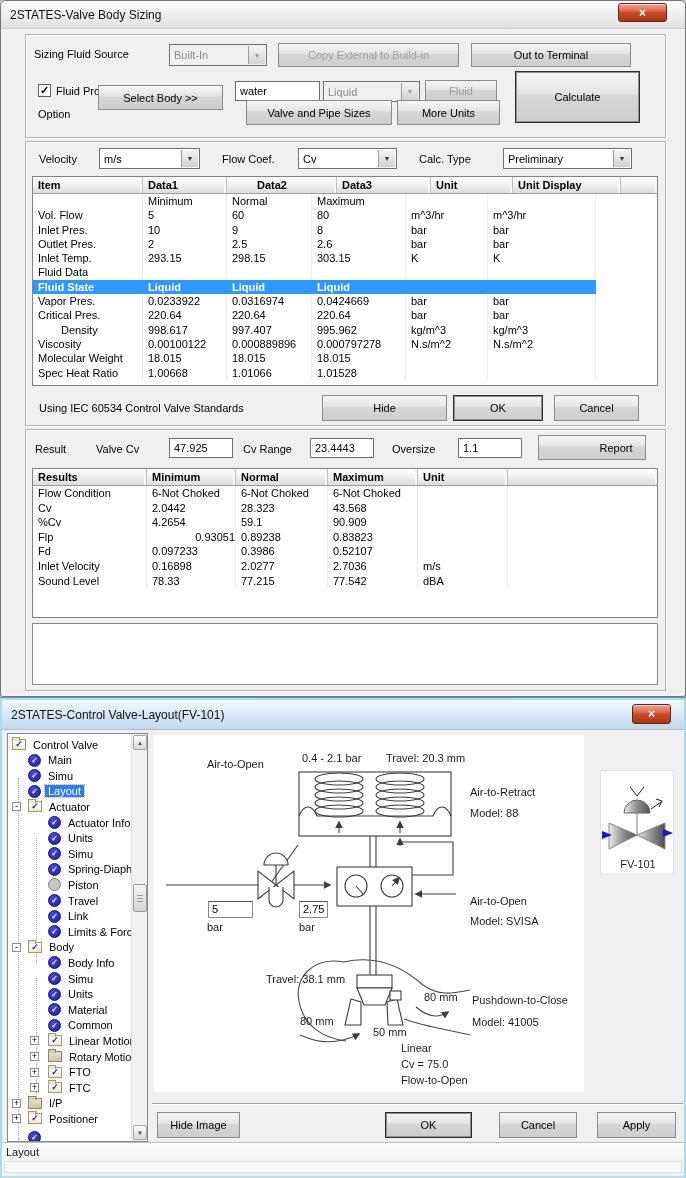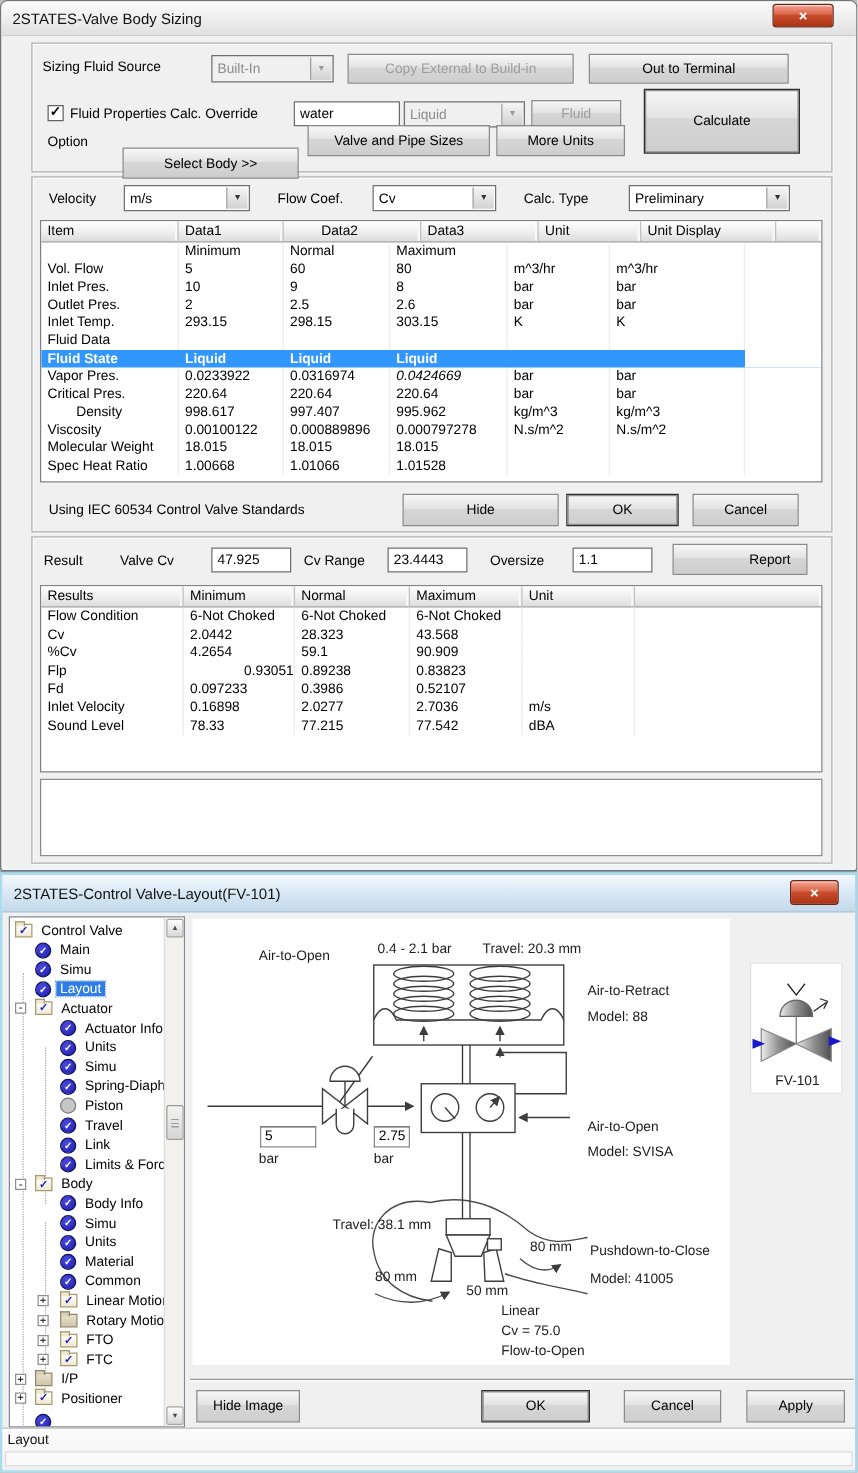--- a/index.html
+++ b/index.html
@@ -45,21 +45,21 @@
   .gb { position:absolute; border:1px solid #b2b2b2; box-shadow:inset 1px 1px 0 rgba(255,255,255,.9),1px 1px 0 rgba(255,255,255,.7); }
   .cb { position:absolute; width:13px; height:13px; background:#fff; border:1px solid #616161;
         font-size:11px; line-height:11px; text-align:center; color:#000; font-weight:bold; }
   .sunken { position:absolute; background:#fff; border:1px solid #8a8a8a; }
 
   
   .tbl { position:absolute; background:#fff; border:1px solid #828282; overflow:hidden; font-size:11px; }
   .thead { display:flex; height:17px; background:linear-gradient(#ffffff,#eeeeee 55%,#dddddd);
            border-bottom:1px solid #9d9d9d; }
   .th { border-right:1px solid #c0c0c0; box-shadow:inset -2px 0 0 #f8f8f8; padding:2px 0 0 5px;
-        white-space:nowrap; overflow:hidden; flex:none; }
+        white-space:nowrap; overflow:hidden; flex:none;font-weight:bold; }
   .trow { display:flex; }
   #fluid-table .trow { height:14.3px; }
   #results-table .trow { height:14.6px; }
   .td { border-right:1px solid #ececec; padding:0 0 0 5px; white-space:nowrap; overflow:hidden;
         line-height:14px; flex:none; }
   .fill { flex:1 1 auto; border-right:none; }
   .trow.sel { background:#3297fd; color:#fff; font-weight:bold; }
   .trow.sel .td { border-right-color:#3297fd; }
   .trow.sel .td.fill { background:#fff; }
 
@@ -137,21 +137,21 @@
     <span class="lbl" style="left:55px;top:84px;">Fluid Properties Calc. Override</span>
     <div class="field" style="left:234px;top:80px;width:85px;height:20px;">water</div>
     <div class="combo dis" style="left:322px;top:80px;width:97px;height:21px;">
       <span>Liquid</span>
       <span class="arrow">▼</span>
     </div>
     <div class="btn dis" style="left:424px;top:79px;width:72px;height:22px;">Fluid</div>
     <div class="btn def" style="left:514px;top:70px;width:125px;height:52px;">Calculate</div>
 
     <span class="lbl" style="left:37px;top:107px;">Option</span>
-    <div class="btn" style="left:97px;top:84px;width:141px;height:25px;margin-top:33px;">Select Body &gt;&gt;</div>
+    <div class="btn" style="left:97px;top:84px;width:125px;height:25px;">Select Body &gt;&gt;</div>
     <div class="btn" style="left:245px;top:99px;width:146px;height:25px;">Valve and Pipe Sizes</div>
     <div class="btn" style="left:396px;top:99px;width:103px;height:25px;">More Units</div>
 
     <span class="lbl" style="left:38px;top:152px;">Velocity</span>
     <div class="combo" style="left:98px;top:147px;width:101px;height:21px;">
       <span>m/s</span>
       <span class="arrow">▼</span>
     </div>
     <span class="lbl" style="left:221px;top:152px;">Flow Coef.</span>
     <div class="combo" style="left:297px;top:147px;width:99px;height:21px;">
@@ -234,21 +234,21 @@
           <div class="td" style="width: 85px;">Liquid</div>
           <div class="td" style="width: 94px;">Liquid</div>
           <div class="td" style="width: 82px;"></div>
           <div class="td" style="width: 108px;"></div>
           <div class="td fill"></div>
         </div>
         <div class="trow">
           <div class="td" style="width: 110px;">Vapor Pres.</div>
           <div class="td" style="width: 84px;">0.0233922</div>
           <div class="td" style="width: 85px;">0.0316974</div>
-          <div class="td" style="width: 94px; font-style: italic;">0.0424669</div>
+          <div class="td" style="width: 94px;">0.0424669</div>
           <div class="td" style="width: 82px;">bar</div>
           <div class="td" style="width: 108px;">bar</div>
           <div class="td fill"></div>
         </div>
         <div class="trow">
           <div class="td" style="width: 110px;">Critical Pres.</div>
           <div class="td" style="width: 84px;">220.64</div>
           <div class="td" style="width: 85px;">220.64</div>
           <div class="td" style="width: 94px;">220.64</div>
           <div class="td" style="width: 82px;">bar</div>

